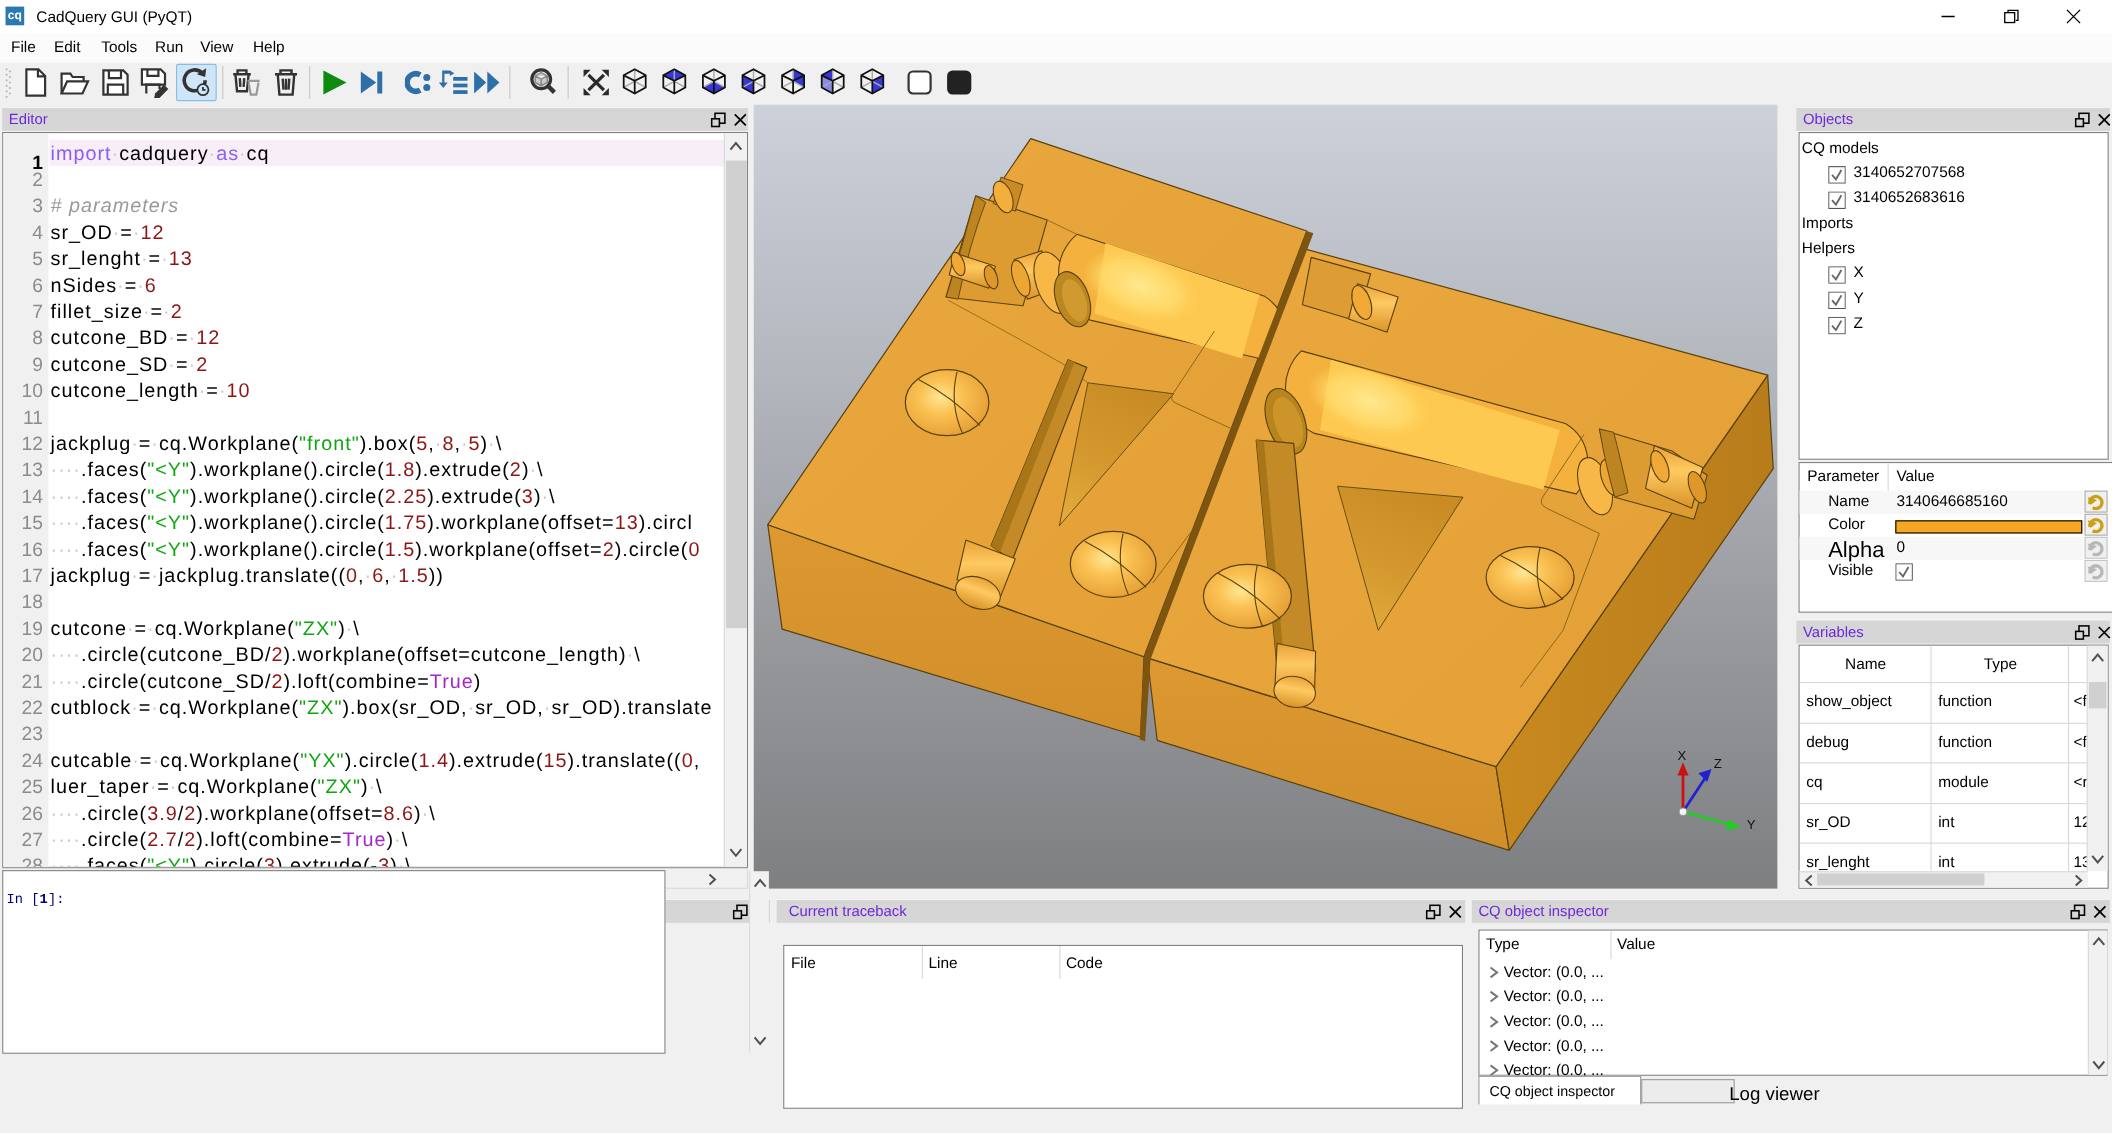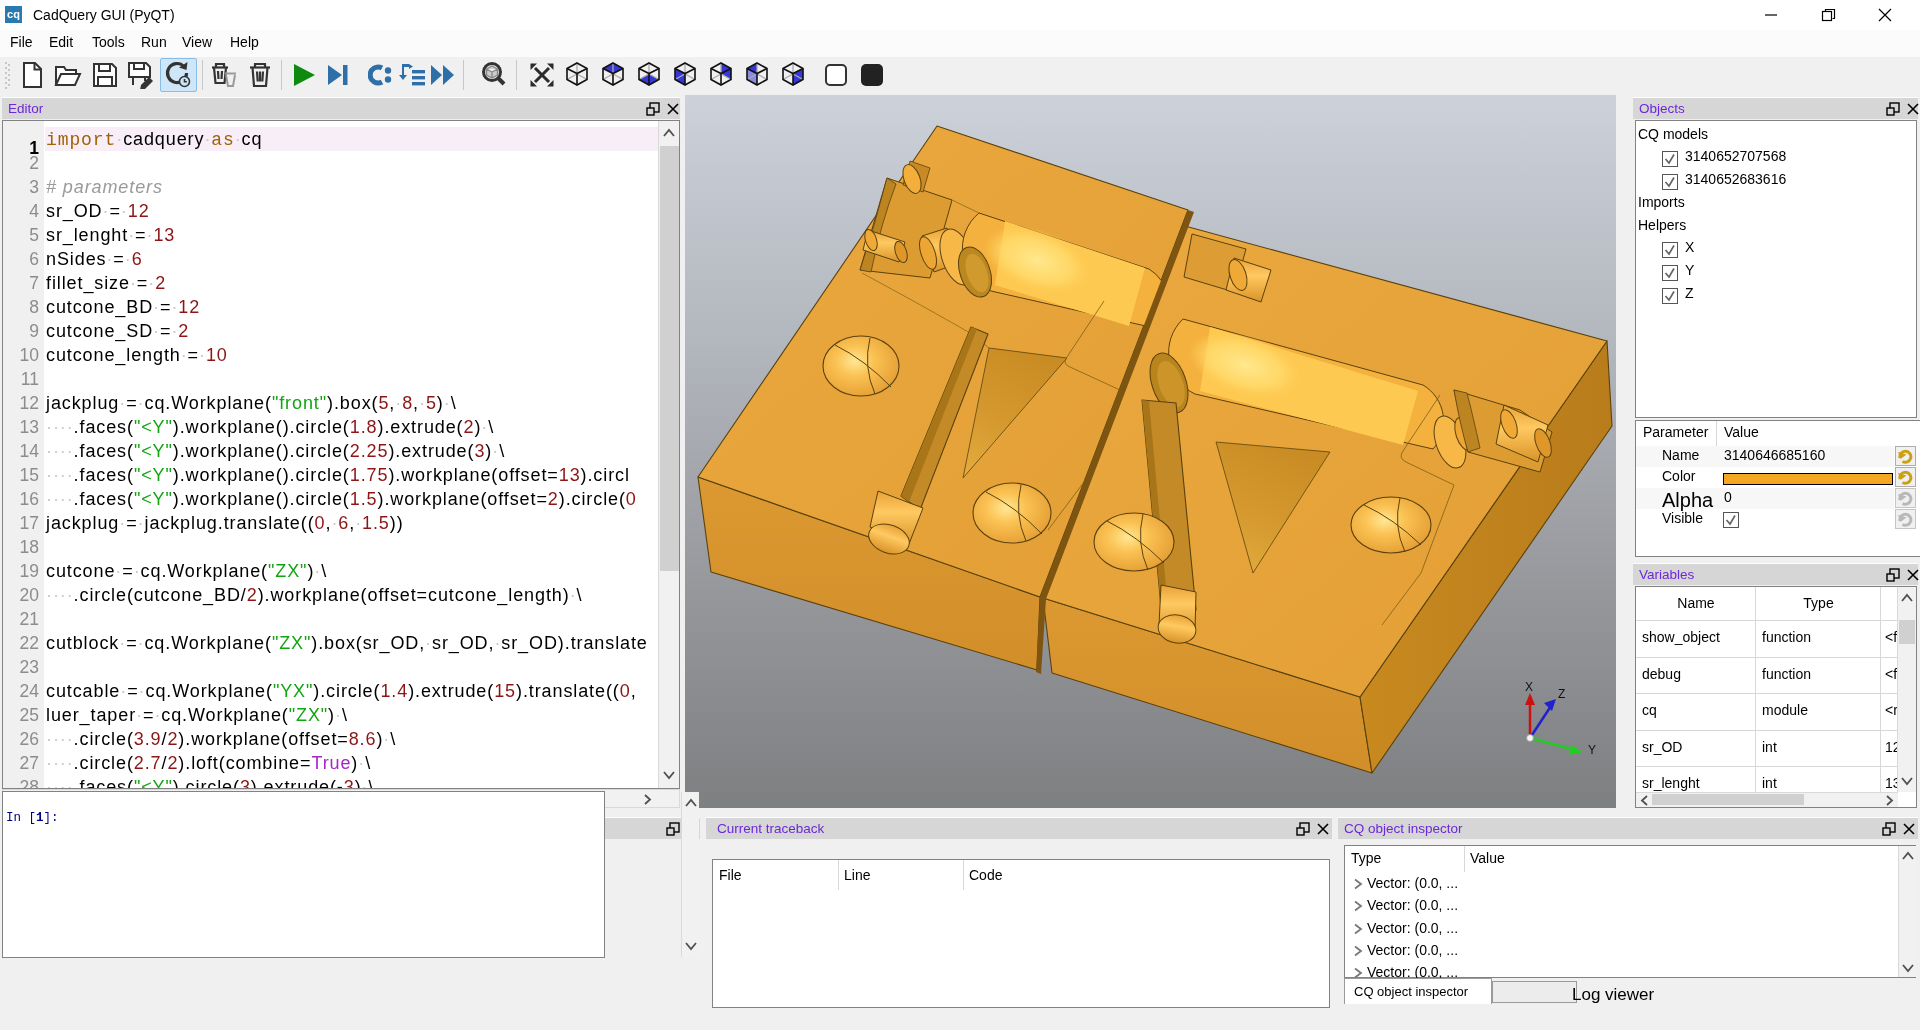--- a/index.html
+++ b/index.html
@@ -25,21 +25,21 @@
 
 .sb { position:absolute; background:#f1f1f1; }
 .sb-thumb { position:absolute; background:#d0d0d0; }
 
 
 #editor-content { position:absolute; left:2px; top:120px; width:678px; height:669px;
   border:1px solid #828282; background:#fff; overflow:hidden; }
 #gutter { position:absolute; left:0; top:0; width:41px; height:669px; background:#f0f0f0; }
 .ln { position:absolute; left:0; width:36px; height:24px; line-height:24px; font-size:17.5px; color:#8c8c8c; text-align:right; }
 .cl { position:absolute; left:43px; height:24px; line-height:24px; font-size:18px; color:#000; white-space:pre; letter-spacing:0.9px; }
-.kw { color:#a16207;font-family:Liberation Mono, monospace; }
+.kw { color:#8b5cf6; }
 .cm { color:#9a9a9a; font-style:italic; }
 .num { color:#8c1515; }
 .str { color:#12a512; }
 .tru { color:#a428c8; }
 .ws { color:#c8c8c8; }
 </style>
 </head>
 <body>
 
 <div id="titlebar">
@@ -316,20 +316,21 @@
   <div class="cl" style="top:198px">cutcone_SD<span class="ws">·</span>=<span class="ws">·</span><span class="num">2</span></div>
   <div class="cl" style="top:222px">cutcone_length<span class="ws">·</span>=<span class="ws">·</span><span class="num">10</span></div>
   <div class="cl" style="top:270px">jackplug<span class="ws">·</span>=<span class="ws">·</span>cq.Workplane(<span class="str">"front"</span>).box(<span class="num">5</span>,<span class="ws">·</span><span class="num">8</span>,<span class="ws">·</span><span class="num">5</span>)<span class="ws">·</span>\</div>
   <div class="cl" style="top:294px"><span class="ws">····</span>.faces(<span class="str">"&lt;Y"</span>).workplane().circle(<span class="num">1.8</span>).extrude(<span class="num">2</span>)<span class="ws">·</span>\</div>
   <div class="cl" style="top:318px"><span class="ws">····</span>.faces(<span class="str">"&lt;Y"</span>).workplane().circle(<span class="num">2.25</span>).extrude(<span class="num">3</span>)<span class="ws">·</span>\</div>
   <div class="cl" style="top:342px"><span class="ws">····</span>.faces(<span class="str">"&lt;Y"</span>).workplane().circle(<span class="num">1.75</span>).workplane(offset=<span class="num">13</span>).circl</div>
   <div class="cl" style="top:366px"><span class="ws">····</span>.faces(<span class="str">"&lt;Y"</span>).workplane().circle(<span class="num">1.5</span>).workplane(offset=<span class="num">2</span>).circle(<span class="num">0</span></div>
   <div class="cl" style="top:390px">jackplug<span class="ws">·</span>=<span class="ws">·</span>jackplug.translate((<span class="num">0</span>,<span class="ws">·</span><span class="num">6</span>,<span class="ws">·</span><span class="num">1.5</span>))</div>
   <div class="cl" style="top:438px">cutcone<span class="ws">·</span>=<span class="ws">·</span>cq.Workplane(<span class="str">"ZX"</span>)<span class="ws">·</span>\</div>
   <div class="cl" style="top:462px"><span class="ws">····</span>.circle(cutcone_BD/<span class="num">2</span>).workplane(offset=cutcone_length)<span class="ws">·</span>\</div>
+  <div class="cl" style="top:486px"><span class="ws">····</span>.circle(cutcone_SD/<span class="num">2</span>).loft(combine=<span class="tru">True</span>)</div>
   <div class="cl" style="top:510px">cutblock<span class="ws">·</span>=<span class="ws">·</span>cq.Workplane(<span class="str">"ZX"</span>).box(sr_OD,<span class="ws">·</span>sr_OD,<span class="ws">·</span>sr_OD).translate</div>
   <div class="cl" style="top:558px">cutcable<span class="ws">·</span>=<span class="ws">·</span>cq.Workplane(<span class="str">"YX"</span>).circle(<span class="num">1.4</span>).extrude(<span class="num">15</span>).translate((<span class="num">0</span>,</div>
   <div class="cl" style="top:582px">luer_taper<span class="ws">·</span>=<span class="ws">·</span>cq.Workplane(<span class="str">"ZX"</span>)<span class="ws">·</span>\</div>
   <div class="cl" style="top:606px"><span class="ws">····</span>.circle(<span class="num">3.9</span>/<span class="num">2</span>).workplane(offset=<span class="num">8.6</span>)<span class="ws">·</span>\</div>
   <div class="cl" style="top:630px"><span class="ws">····</span>.circle(<span class="num">2.7</span>/<span class="num">2</span>).loft(combine=<span class="tru">True</span>)<span class="ws">·</span>\</div>
   <div class="cl" style="top:654px"><span class="ws">····</span>.faces(<span class="str">"&lt;Y"</span>).circle(<span class="num">3</span>).extrude(-<span class="num">3</span>)<span class="ws">·</span>\</div>
 
   <div class="sb" style="left:655px;top:0;width:22px;height:667px;border-left:1px solid #d9d9d9"></div>
   <svg class="abs" style="left:659px;top:6px" width="14" height="12">
       <path d="M2 9 L7 3 L12 9" fill="none" stroke="#505050" stroke-width="1.8"></path>

